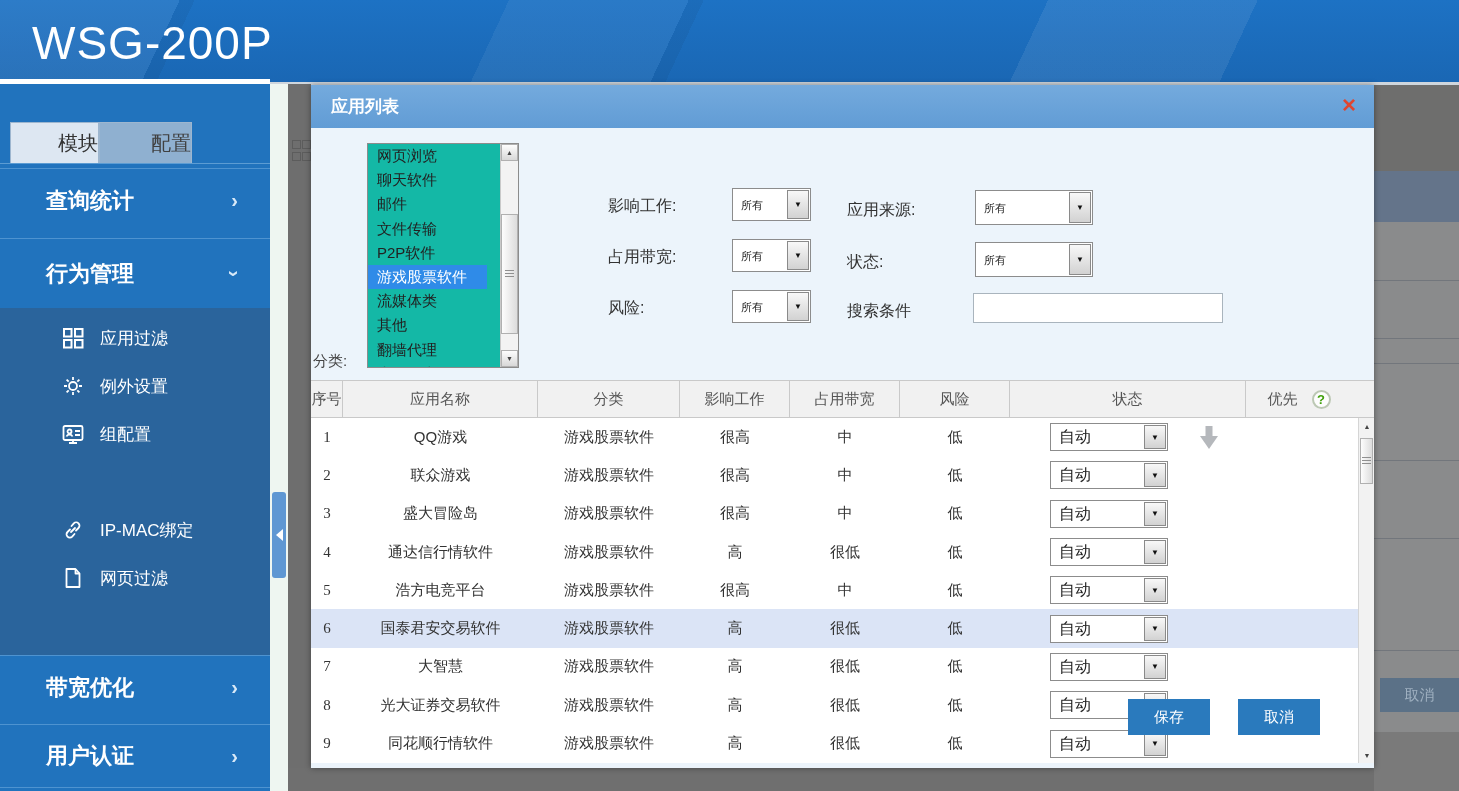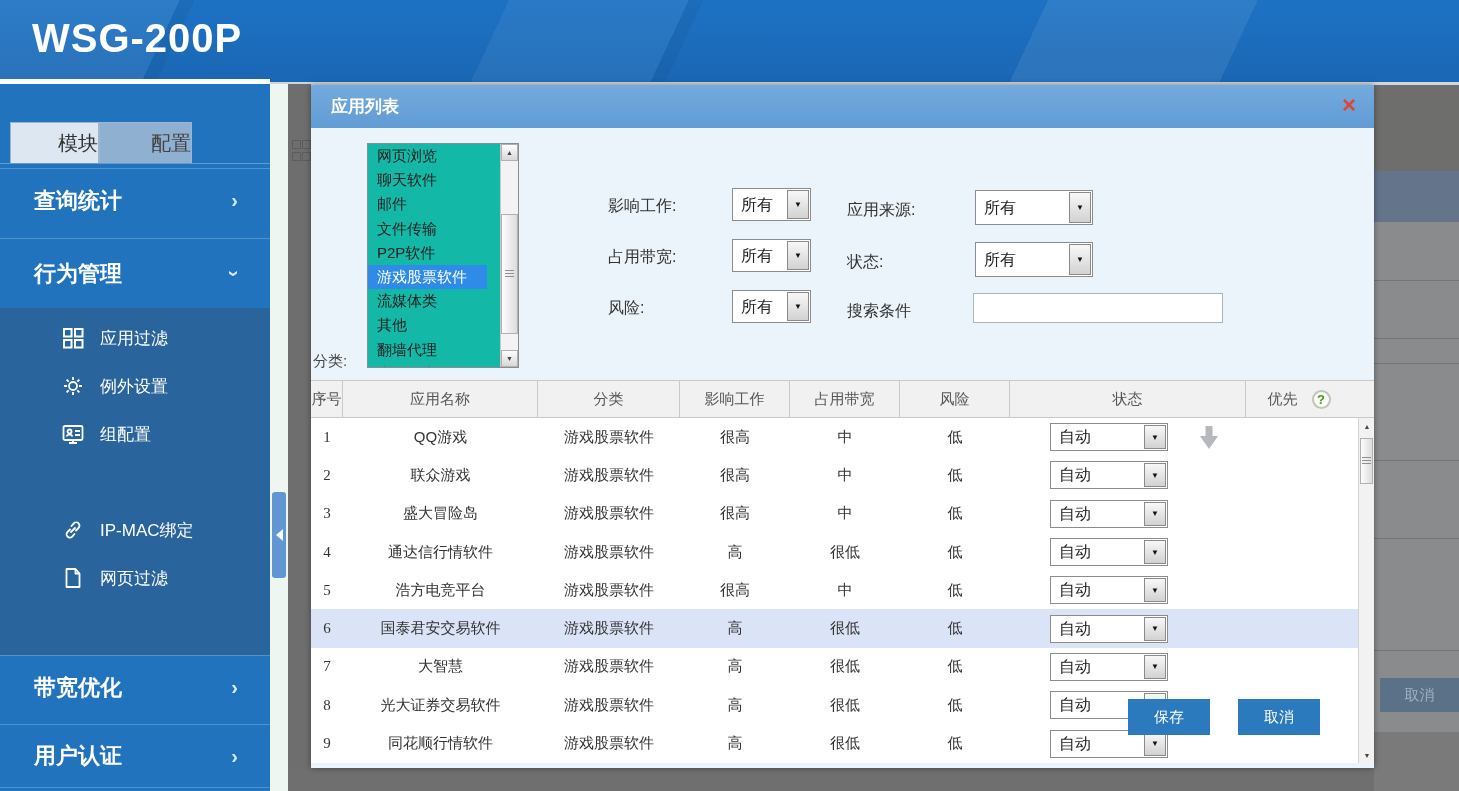--- a/index.html
+++ b/index.html
@@ -5,33 +5,33 @@
   html,body{margin:0;padding:0;background:#555;}
   #stage{position:relative;width:1459px;height:791px;overflow:hidden;
          font-family:"Liberation Sans","DejaVu Sans",sans-serif;background:#6e6e6e;}
   .abs{position:absolute;}
 
   
   .banner{left:0;top:0;width:1459px;height:82px;
     background:
       linear-gradient(115deg, rgba(255,255,255,0.07) 0 12%, rgba(0,0,0,0.05) 12% 13%, transparent 13% 34%, rgba(255,255,255,0.06) 34% 46%, rgba(0,0,0,0.05) 46% 47%, transparent 47% 70%, rgba(255,255,255,0.08) 70% 84%, transparent 84%),
       linear-gradient(#1d72c4,#1a67b4);}
-  .logo{left:32px;top:16px;font-size:40px;font-weight:bold;color:#fff;letter-spacing:1px;}
+  .logo{left:32px;top:16px;font-size:46px;font-weight:normal;color:#fff;letter-spacing:1px;}
   .banner-edge{left:0;top:82px;width:1459px;height:3px;background:#cfd6dd;}
   .banner-edge-white{left:0;top:79px;width:270px;height:5px;background:#ffffff;}
 
   
   .sidebar{left:0;top:84px;width:270px;height:707px;background:#2173bd;}
   .side-tab{top:38px;height:41px;display:flex;align-items:center;justify-content:flex-end;
             font-size:20px;cursor:pointer;border:1px solid #9db6cf;border-bottom:none;}
   .side-tab.t1{left:10px;width:87px;background:#dde7f2;color:#333;}
   .side-tab.t2{left:99px;width:91px;background:#8fb0d0;color:#404040;}
   .tab-line{left:0;top:79px;width:270px;height:1px;background:#5c9cd3;}
   .side-section{left:0;width:270px;height:64px;display:flex;align-items:center;
-                color:#fff;font-size:22px;font-weight:bold;padding-left:34px;box-sizing:border-box;
+                color:#fff;font-size:22px;font-weight:bold;padding-left:46px;box-sizing:border-box;
                 cursor:pointer;border-top:1px solid #4e93d0;}
   .side-arrow{position:absolute;right:32px;color:#d8e9f8;font-size:20px;font-weight:bold;}
   .side-arrow.down{transform:rotate(90deg);}
   .submenu{left:0;top:224px;width:270px;height:347px;background:#2a649c;}
   .sub-item{left:0;width:270px;height:40px;display:flex;align-items:center;color:#fff;
             font-size:17px;cursor:pointer;}
   .sub-ico{width:26px;height:26px;margin-left:60px;margin-right:14px;display:flex;
            align-items:center;justify-content:center;}
 
   
@@ -75,21 +75,21 @@
           border:1px solid #b0b0b0;box-sizing:border-box;display:flex;align-items:center;justify-content:center;
           font-size:7px;color:#444;cursor:pointer;}
   .lb-thumb{position:absolute;left:0;top:70px;width:17px;height:120px;background:linear-gradient(90deg,#fdfdfd,#dcdcdc);
             border:1px solid #b0b0b0;box-sizing:border-box;cursor:pointer;display:flex;align-items:center;justify-content:center;}
   .grip{width:9px;height:8px;background:repeating-linear-gradient(#909090 0 1px,transparent 1px 3px);}
   .cat-label{left:2px;top:224px;font-size:15px;color:#444;}
 
   
   .f-label{font-size:16px;color:#333;}
   .selectbox{background:#fff;border:1px solid #8c8c8c;box-sizing:border-box;cursor:pointer;}
-  .sel-val{position:absolute;left:8px;top:50%;transform:translateY(-50%);font-size:16px;color:#222;}
+  .sel-val{position:absolute;left:8px;top:50%;transform:translateY(-50%);font-size:11px;color:#222;}
   .sel-btn{position:absolute;right:1px;top:1px;bottom:1px;width:22px;border:1px solid #8a8a8a;
            background:linear-gradient(#f8f8f8,#d2d2d2);display:flex;align-items:center;justify-content:center;
            font-size:8px;color:#111;box-sizing:border-box;cursor:pointer;}
   .search-input{left:662px;top:165px;width:250px;height:30px;border:1px solid #a9b4bd;background:#fff;
                 box-sizing:border-box;font-size:15px;padding:0 6px;font-family:inherit;}
 
   
   .apptable{left:0;top:252px;width:1063px;}
   .thead{display:flex;height:38px;background:#f1f1f1;border-top:1px solid #c9c9c9;border-bottom:1px solid #c9c9c9;box-sizing:border-box;}
   .th{display:flex;align-items:center;justify-content:center;font-size:15px;color:#555;

